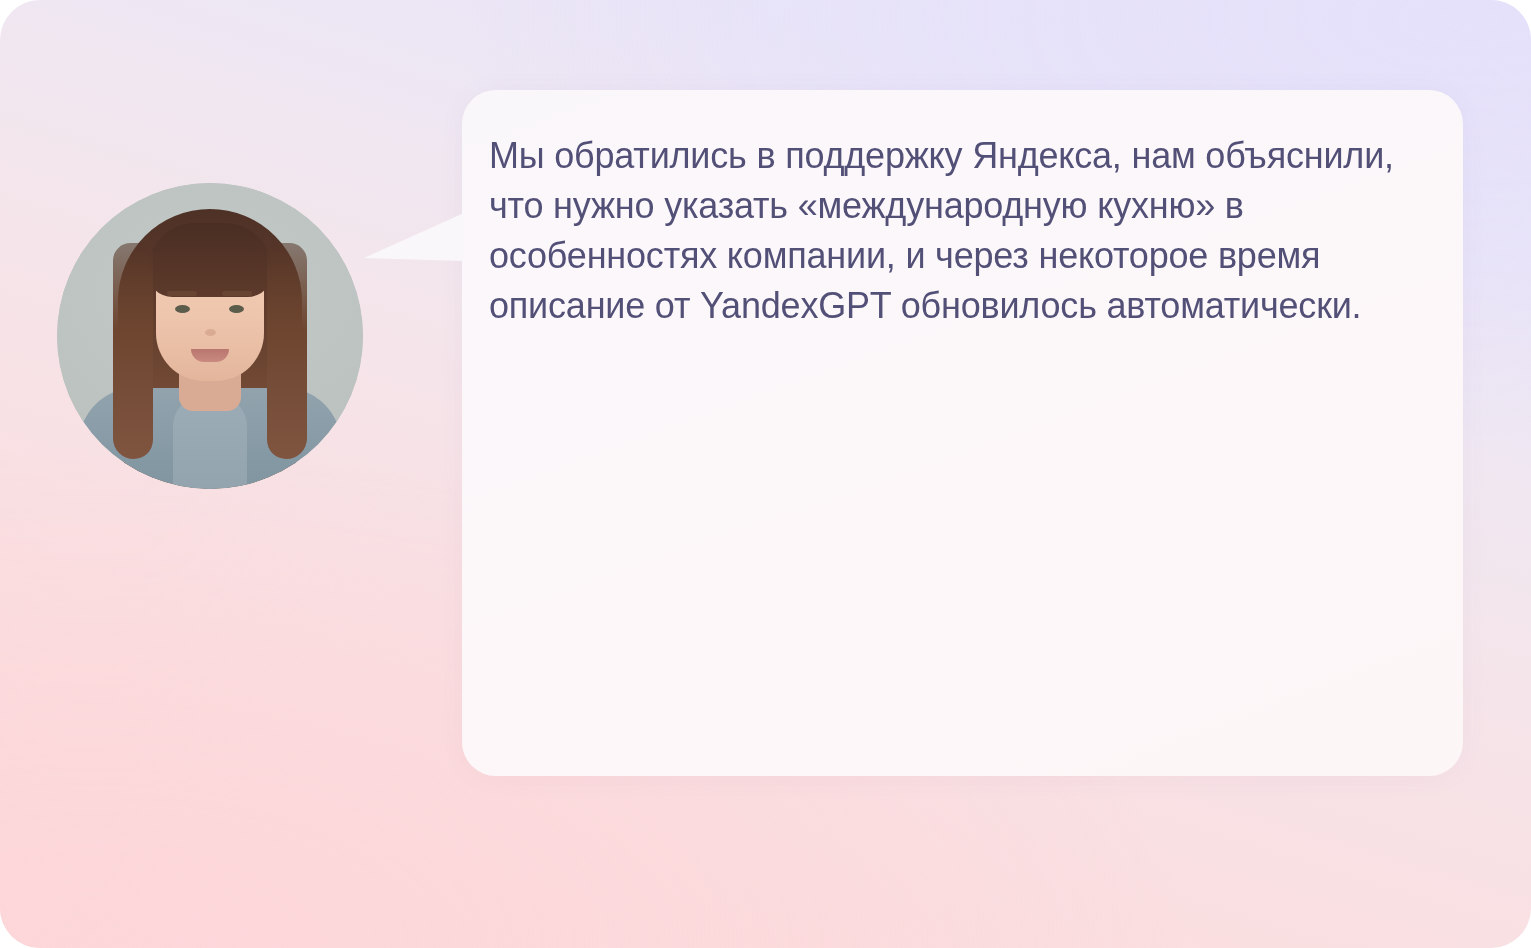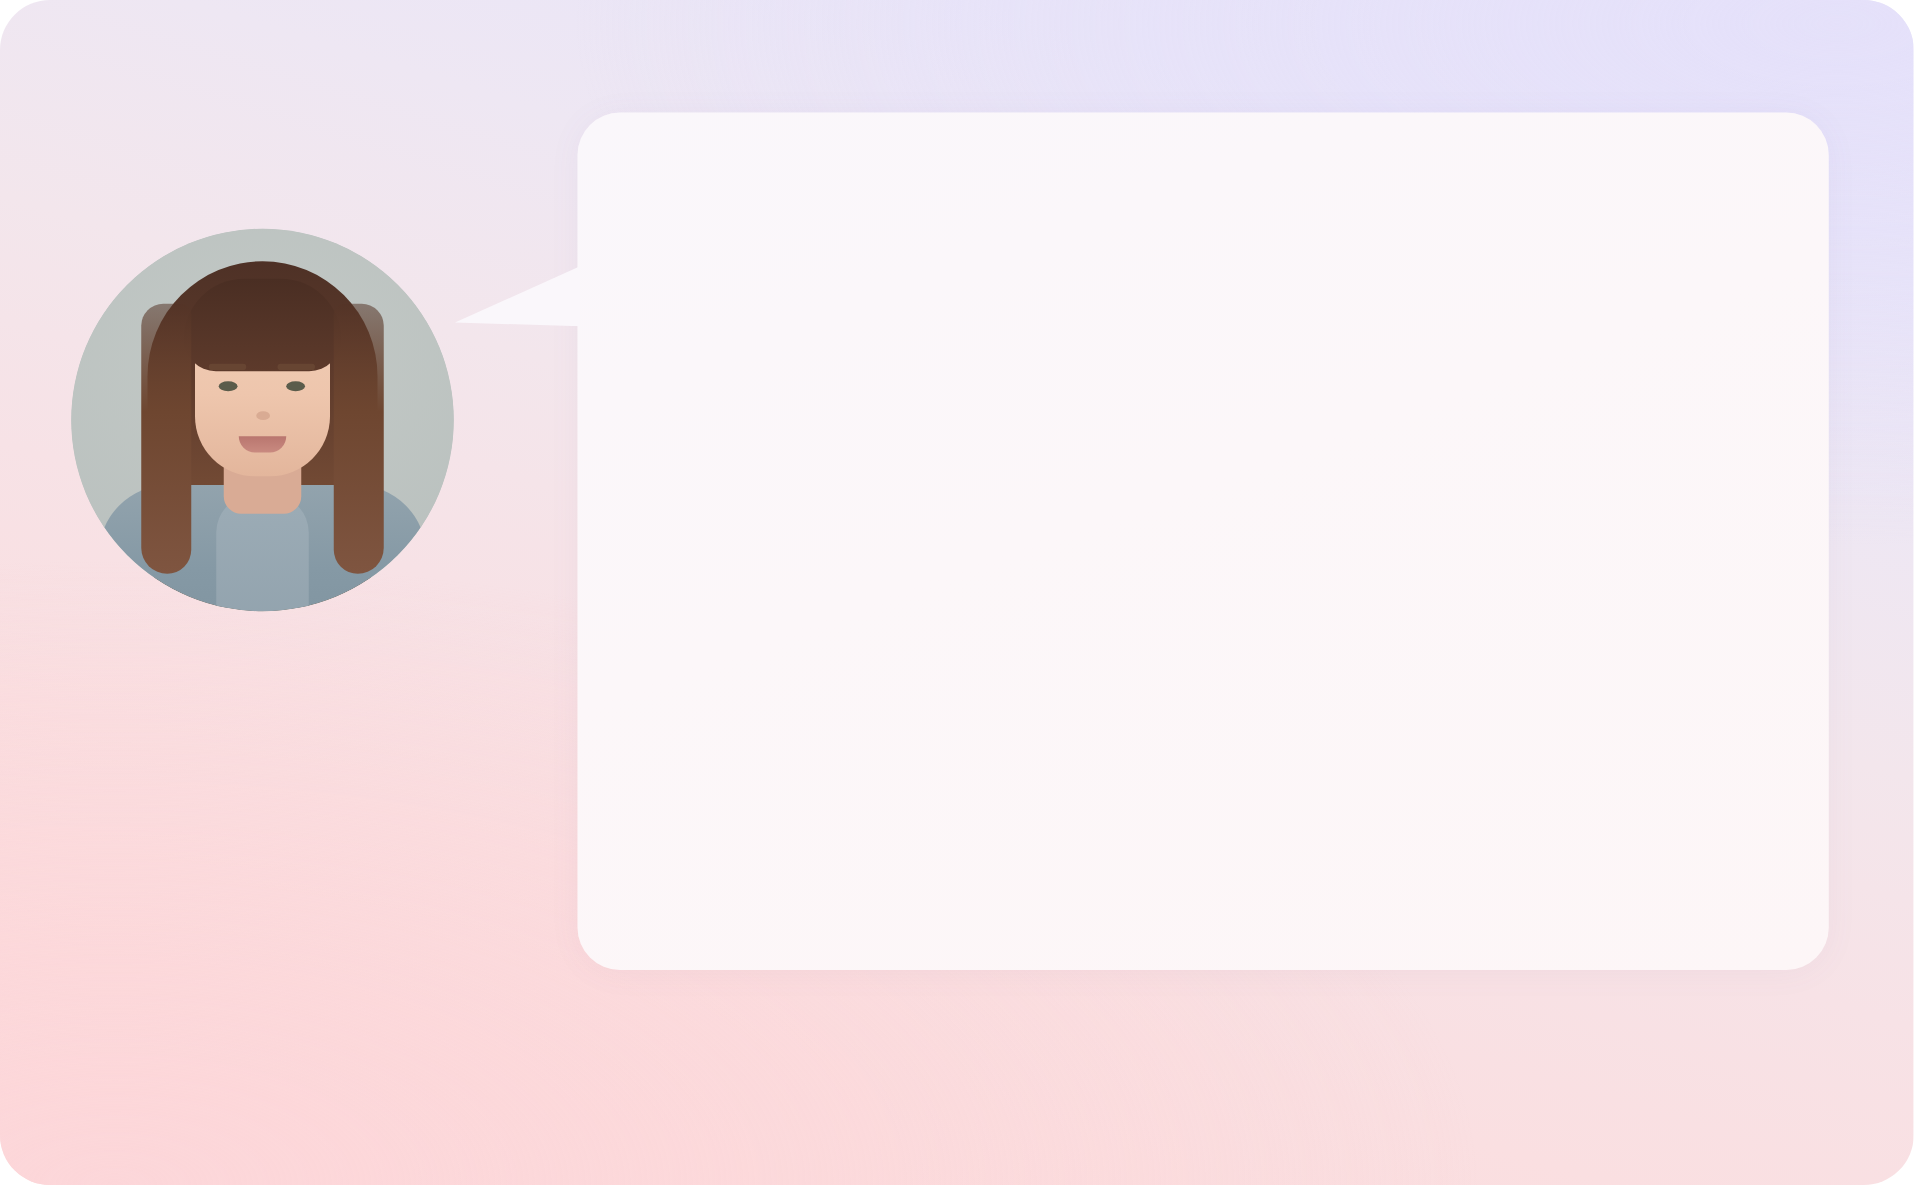--- a/index.html
+++ b/index.html
@@ -268,15 +268,16 @@
 
   </div>
 
   <div class="bubble"></div>
 
   <svg class="bubble-tail" viewBox="0 0 100 48">
     <polygon points="0,45 100,0 100,48" fill="#faf7fb"></polygon>
   </svg>
 
   <div class="bubble-text">
+    <p>Мы обратились в поддержку Яндекса, нам объяснили, что нужно указать «международную кухню» в особенностях компании, и через некоторое время описание от YandexGPT обновилось автоматически.</p>
   </div>
 
 </div>
 
 </body></html>

